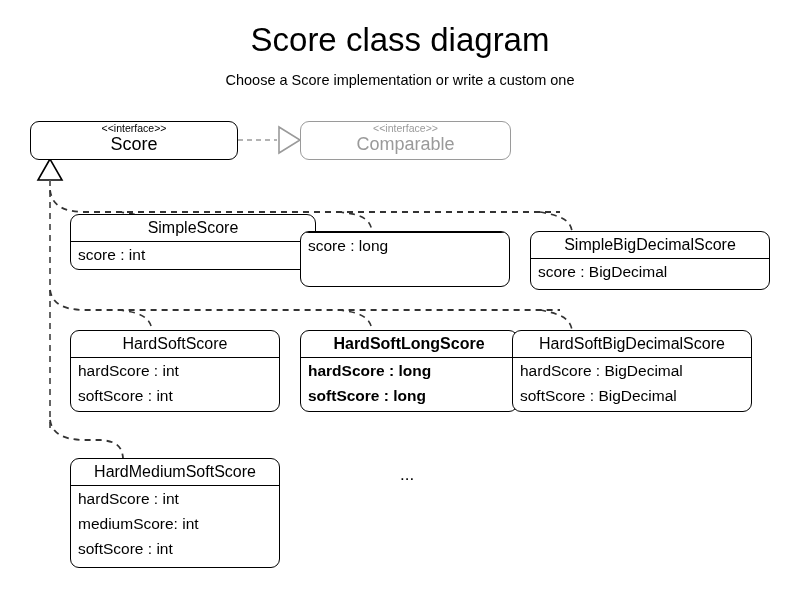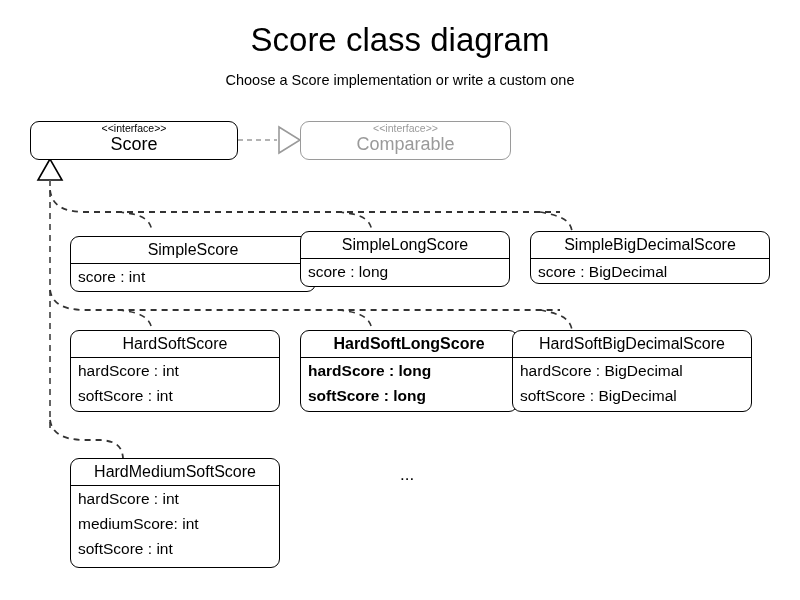--- a/index.html
+++ b/index.html
@@ -153,35 +153,34 @@
   <div class="node iface iface-black" style="left:30px; top:121px; width:208px; height:39px;">
     <div class="stereo">&lt;&lt;interface&gt;&gt;</div>
     <div class="iname">Score</div>
   </div>
 
   <div class="node iface iface-gray" style="left:300px; top:121px; width:211px; height:39px;">
     <div class="stereo">&lt;&lt;interface&gt;&gt;</div>
     <div class="iname">Comparable</div>
   </div>
 
-  <div class="node cls" style="left:70px; top:236px; width:246px; height:56px;">
+  <div class="node cls" style="left:70px; top:214px; width:246px; height:56px;">
     <div class="hdr">SimpleScore</div>
     <div class="attrs">
       <div class="attr">score : int</div>
     </div>
   </div>
 
   <div class="node cls" style="left:300px; top:231px; width:210px; height:56px;">
-    <div class="hdr">SimpleLongScore</div>
     <div class="attrs">
       <div class="attr">score : long</div>
     </div>
   </div>
 
-  <div class="node cls" style="left:530px; top:231px; width:240px; height:53px;">
+  <div class="node cls" style="left:530px; top:231px; width:240px; height:59px;">
     <div class="hdr">SimpleBigDecimalScore</div>
     <div class="attrs">
       <div class="attr">score : BigDecimal</div>
     </div>
   </div>
 
   <div class="node cls" style="left:70px; top:330px; width:210px; height:82px;">
     <div class="hdr">HardSoftScore</div>
     <div class="attrs">
       <div class="attr">hardScore : int</div>

